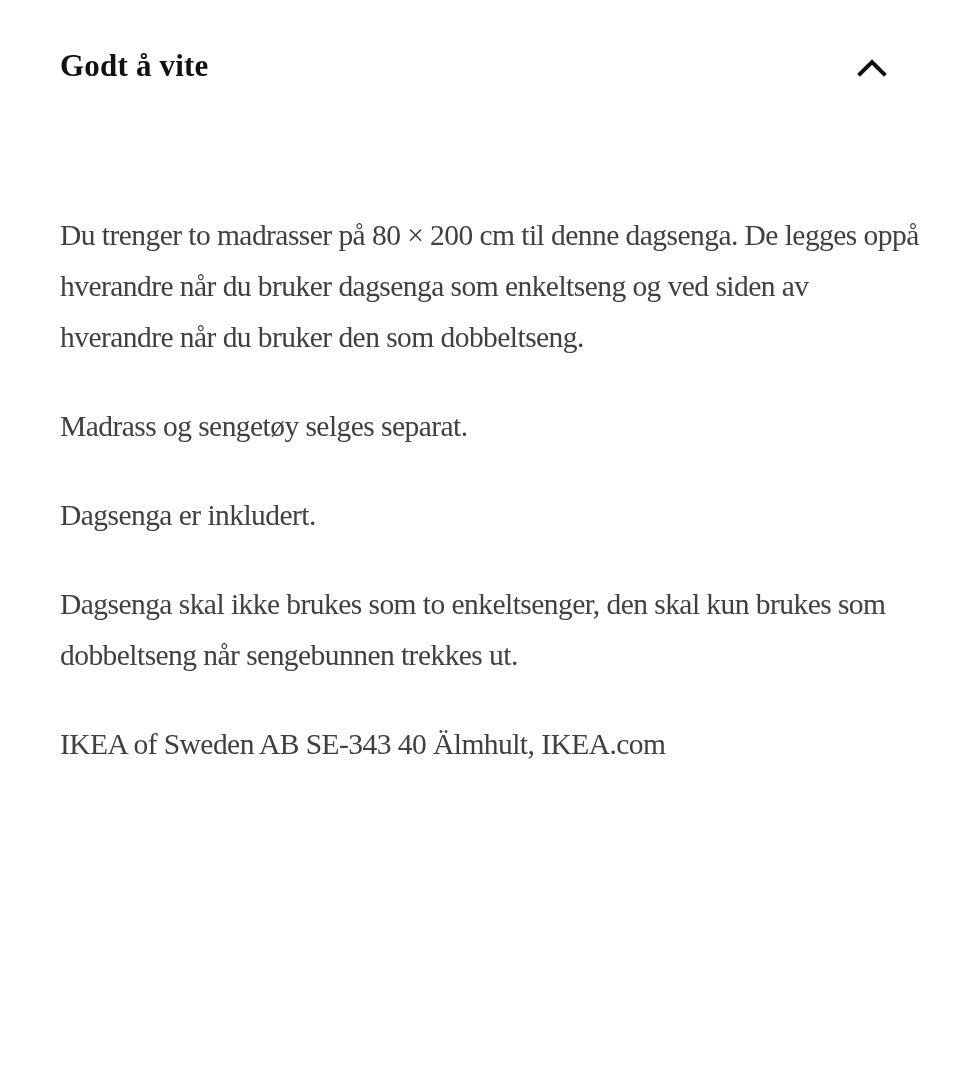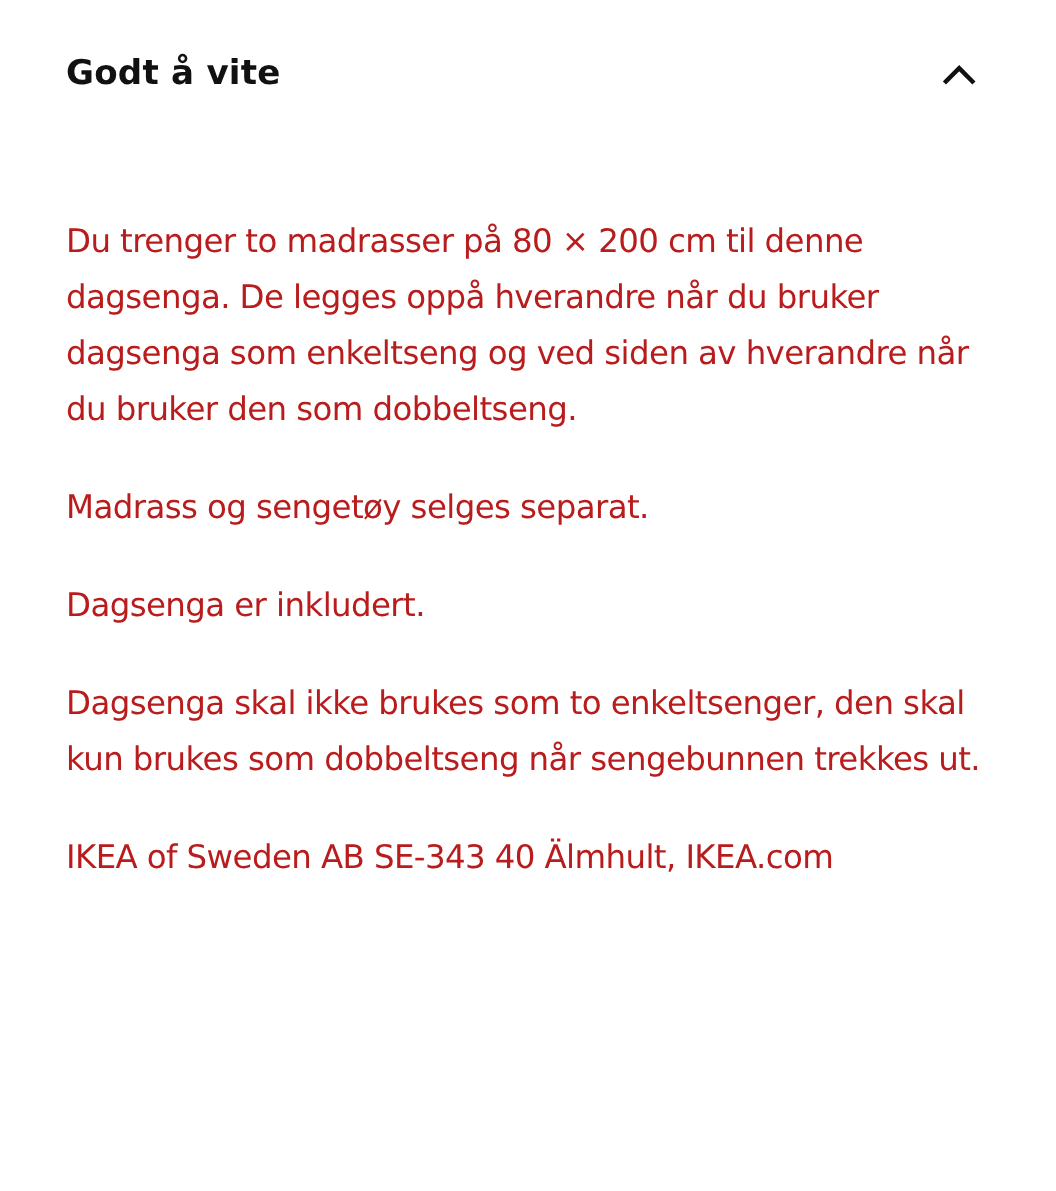--- a/index.html
+++ b/index.html
@@ -11,20 +11,21 @@
       width: 960px;
       height: 1083px;
       overflow: hidden;
       font-family: "DejaVu Sans", "Liberation Sans", sans-serif;
       color: #484848;
     }
     .accordion {
       position: relative;
       width: 960px;
       height: 826px;
+      font-family: Liberation Serif, serif;
     }
     .accordion-header {
       position: absolute;
       left: 0;
       top: 0;
       width: 960px;
       height: 134px;
       cursor: pointer;
     }
     .accordion-title {
@@ -48,24 +49,24 @@
     .chevron svg {
       display: block;
     }
     .accordion-body {
       position: absolute;
       left: 60px;
       top: 194px;
       width: 860px;
     }
     .accordion-body p {
-      margin: 0 0 38px 0;
+      margin: 16px 0 38px 0;
       font-size: 29.5px;
       line-height: 51px;
-      color: #b91c1c;
+      color: #404040;
       letter-spacing: -0.55px;
       word-spacing: 0px;
     }
   </style>
 </head>
 <body>
 
 <div class="accordion">
   <div class="accordion-header">
     <h2 class="accordion-title">Godt å vite</h2>

